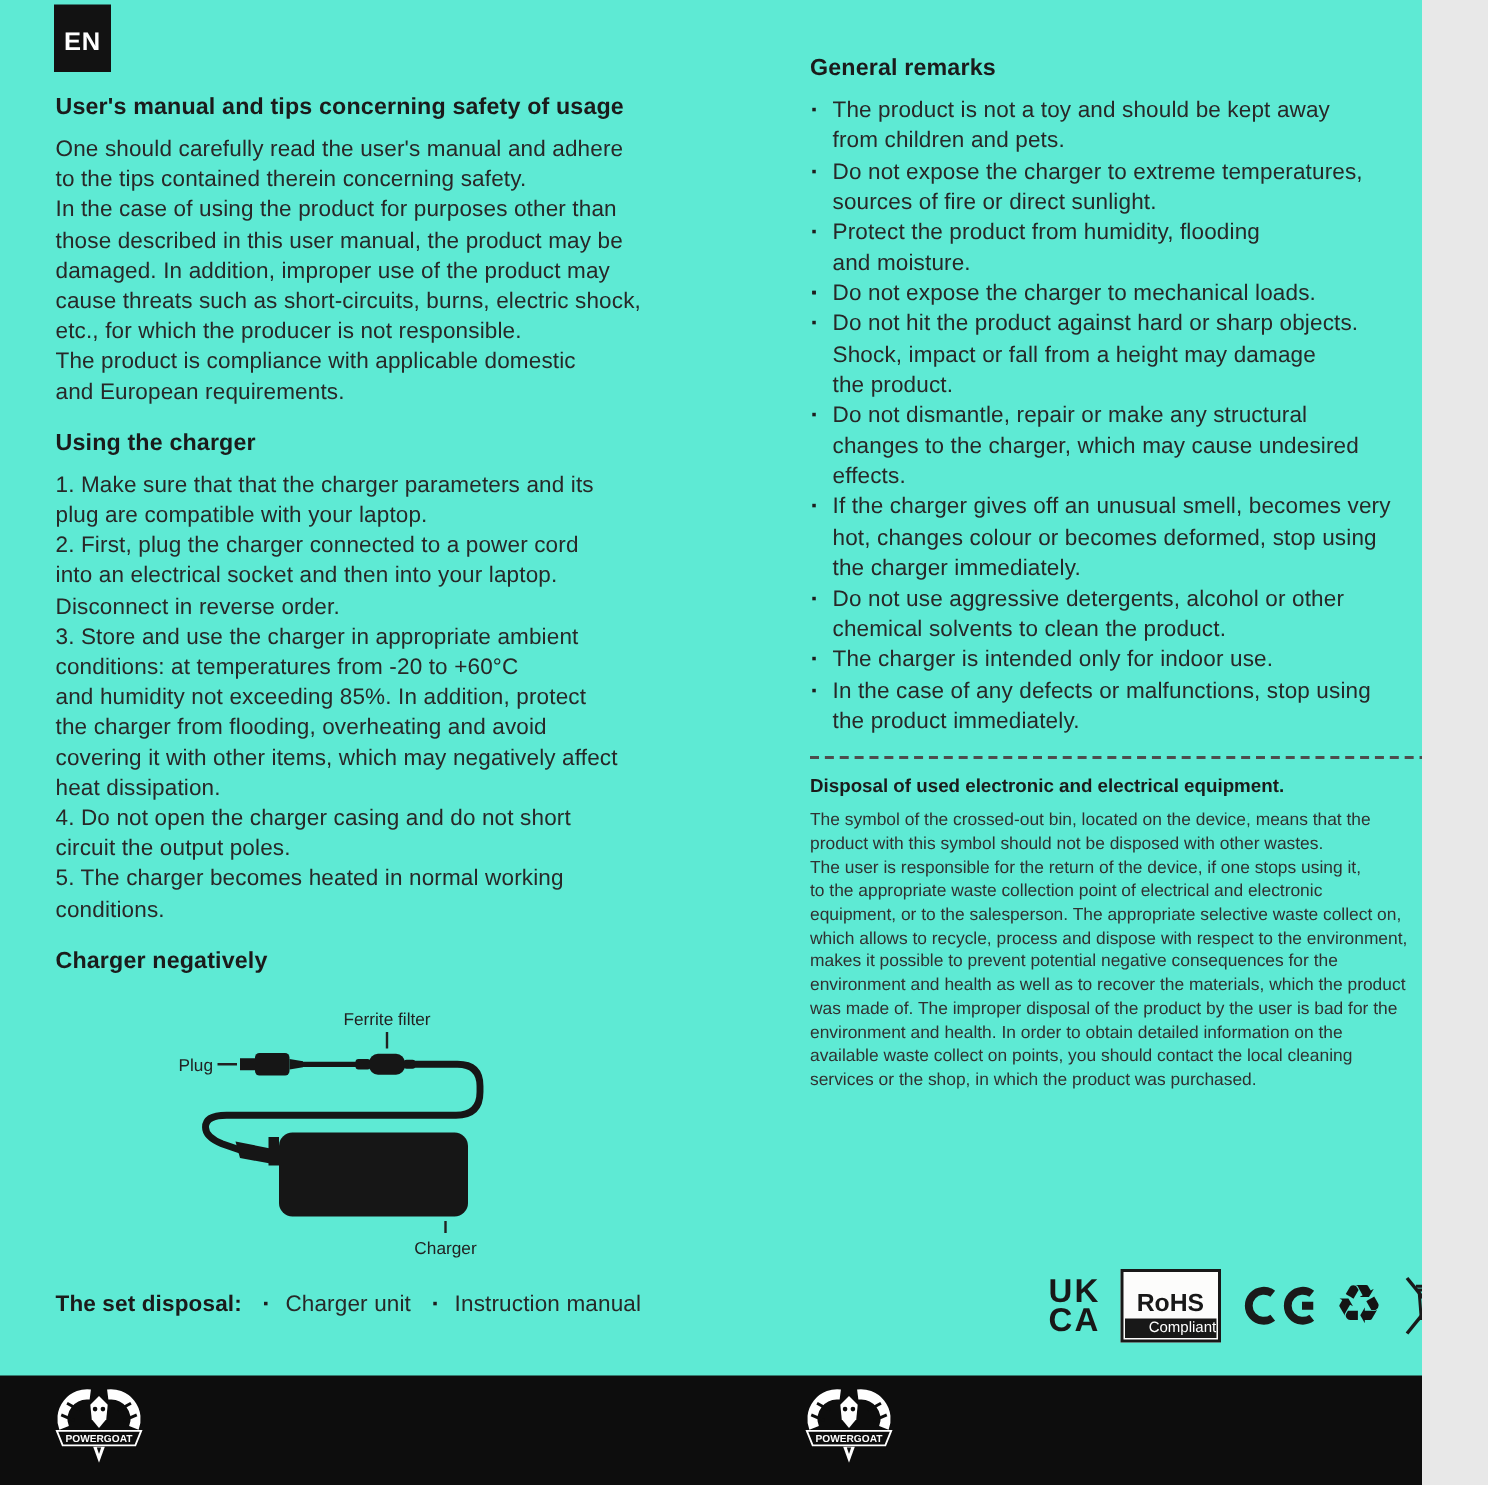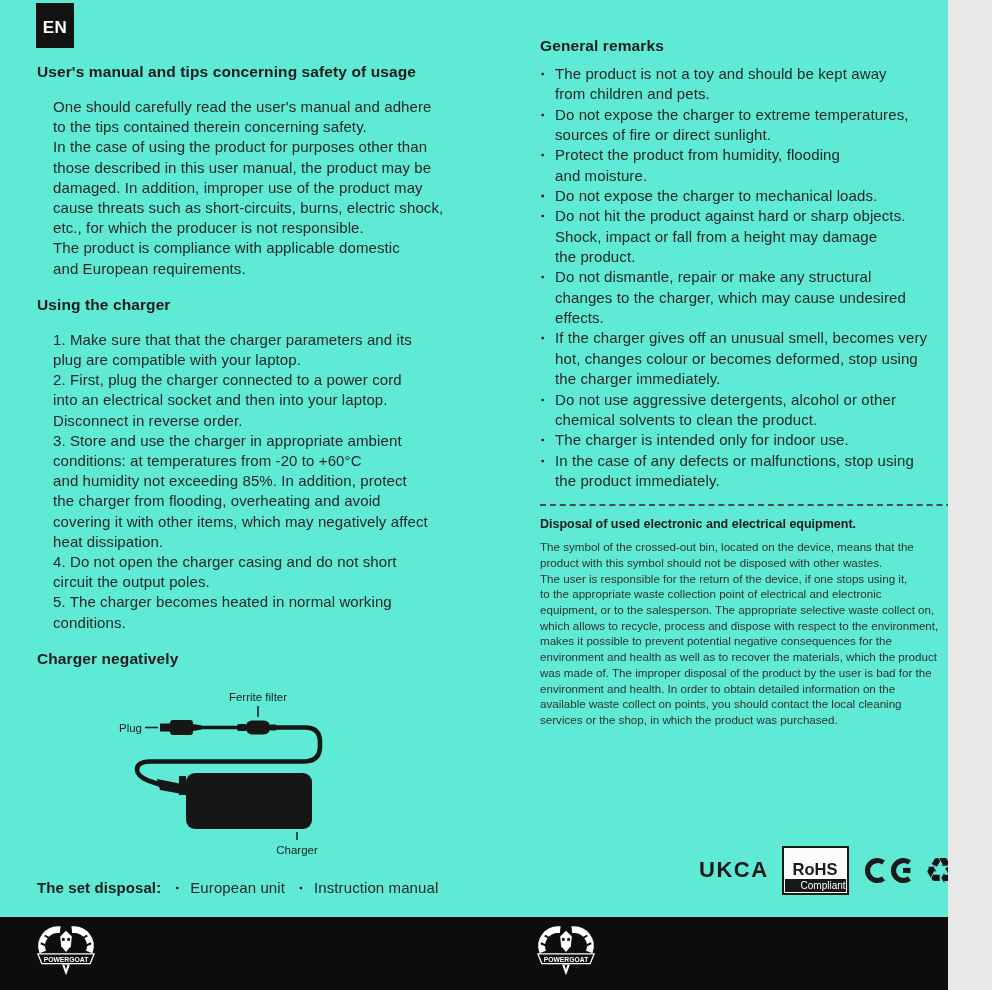--- a/index.html
+++ b/index.html
@@ -15,40 +15,40 @@
     padding-top:4px; box-sizing:border-box; letter-spacing:0.5px;
   }
   .col-left  { position:absolute; left:37px;  top:62px; width:452px; }
   .col-right { position:absolute; left:540px; top:36px; width:456px; }
   h2 {
     font-size:15.5px; font-weight:700; color:#1b1b1b;
     margin:0 0 9px; line-height:19px; letter-spacing:0.1px;
   }
   .mt { margin-top:14px; }
   .body {
-    font-size:15px; line-height:20.2px; margin:16px;
+    font-size:15px; line-height:20.2px; margin:0;
     white-space:pre-line; letter-spacing:0.1px; color:#282828;
   }
   .remarks { list-style:none; margin:0; padding:0; }
   .remarks li {
     position:relative; padding-left:15px; font-size:15px;
     line-height:20.35px; letter-spacing:0.1px; color:#282828;
   }
   .marker { position:absolute; left:1px; font-size:9.5px; line-height:inherit; color:#1e1e1e; }
   .preline { white-space:pre-line; }
   .dashed { border-top:2px dashed #4d4d4d; height:0; margin:13px 4px 11px 0; }
   .small-h { font-size:12.5px; font-weight:700; color:#1b1b1b; margin:0 0 7px; line-height:15px; }
   .smalltext { font-size:11.6px; line-height:15.7px; margin:0; white-space:pre-line; color:#313131; }
   .diagram { display:block; margin:16px 0 0 72px; }
   .set-line { margin:19px 0 0; font-size:15px; letter-spacing:0.1px; color:#282828; }
   .set-line strong { font-weight:700; color:#1b1b1b; }
   .sq { font-size:9.5px; vertical-align:1.5px; margin:0 7px 0 10px; color:#1e1e1e; }
   .marks { position:absolute; left:699px; top:846px; display:flex; align-items:center; gap:13px; }
   .ukca {
-    display:flex; flex-direction:row; font-size:22px; font-weight:700;
+    display:flex; flex-direction:column; font-size:22px; font-weight:700;
     line-height:18.5px; color:#181818; letter-spacing:1.5px;
   }
   .rohs { border:2.5px solid #181818; width:63px; text-align:center; background:#fcfcfb; }
   .rohs-t { display:block; font-size:16.5px; font-weight:700; line-height:18px; color:#181818; padding-top:12px; }
   .rohs-s { display:block; background:#181818; color:#fff; font-size:10px; line-height:13px; margin:1px 1px 1px;text-align:right; }
   .recycle { font-size:36px; line-height:38px; color:#141414; font-family:"DejaVu Sans", sans-serif; }
   .footer { position:absolute; left:0; top:917px; width:992px; height:73px; background:#0d0d0d; }
   .goat { position:absolute; top:6px; }
   .g1 { left:35px; }
   .g2 { left:535px; }
@@ -109,21 +109,21 @@
       <polygon points="48,95 73,100 73,110 51,106" fill="#161616"></polygon>
       <rect x="70" y="92" width="7" height="19" fill="#161616"></rect>
       <rect x="77" y="89" width="126" height="56" rx="9" fill="#161616"></rect>
       <line x1="188" y1="148" x2="188" y2="156" stroke="#222" stroke-width="1.6"></line>
       <text x="188" y="170" text-anchor="middle" font-size="11.5" fill="#222">Charger</text>
     </svg>
 
     <p class="set-line">
       <strong>The set disposal:</strong>
       <span class="sq">▪</span>
-      <span>European unit</span>
+      <span>Charger unit</span>
       <span class="sq">▪</span>
       <span>Instruction manual</span>
     </p>
   </div>
 
   <div class="col-right">
     <h2>General remarks</h2>
     <ul class="remarks">
       <li><span class="marker">▪</span><span class="preline">The product is not a toy and should be kept away
 from children and pets.</span></li>

